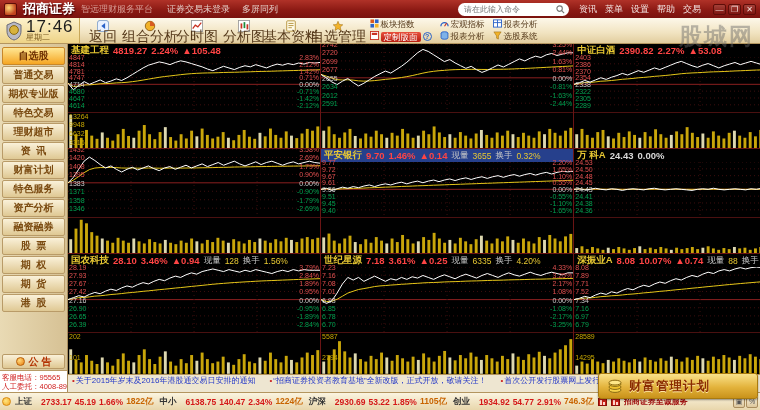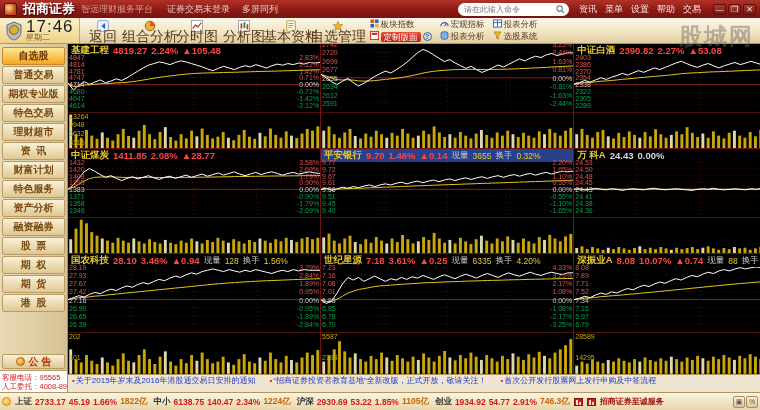--- a/index.html
+++ b/index.html
@@ -67,21 +67,21 @@
   
   .newsbar{height:18px;background:#eee6d1;border-top:1px solid #b3955f;padding:1px 170px 0 4px;overflow:hidden;}
   .newsrow{height:8px;display:flex;gap:14px;align-items:center;overflow:hidden;}
   .newslink{font-size:8px;color:#2438c8;white-space:nowrap;}
   .nbullet{color:#c22;font-size:8px;margin-right:1px;}
   
   .footer{position:absolute;left:0;top:392px;width:760px;height:18px;background:linear-gradient(#fbf4e0,#e8d6ab);
     border-top:1px solid #b3955f;display:flex;align-items:center;gap:4px;padding:0 2px;overflow:hidden;}
   .sun{width:9px;height:9px;border-radius:50%;background:radial-gradient(circle at 40% 40%,#ffe680,#f5a623);border:1px solid #d88a10;flex:0 0 auto;}
   .idx{display:flex;gap:3px;font-size:8.5px;font-weight:bold;white-space:nowrap;align-items:center;}
-  .idx .n{color:#333;} .idx .v{color:#d41818;} .idx .c{color:#d41818;} .idx .p{color:#d41818;} .idx .a{color:#c86400;}
+  .idx .n{color:#333;} .idx .v{color:#d41818;margin-left:6px;} .idx .c{color:#d41818;} .idx .p{color:#d41818;} .idx .a{color:#c86400;}
   .redico{width:9px;height:8px;background:#c82018;border:1px solid #8a0e08;display:inline-block;position:relative;}
   .redico i{position:absolute;left:1px;top:1px;width:2px;height:5px;background:#ffd0c8;}
   .redico i+i{left:4px;height:3px;top:3px;}
   .ticker{font-size:8px;font-weight:bold;color:#a01010;white-space:nowrap;overflow:hidden;}
   .fspace{flex:1;}
   .cbtn{width:12px;height:12px;border:1px solid #a98d5e;border-radius:2px;background:linear-gradient(#f8f0da,#ddc79c);
     font-size:7px;line-height:10px;text-align:center;color:#555;flex:0 0 auto;}
   
   .tabsfloat{position:absolute;left:3px;top:378px;display:flex;gap:2px;z-index:7;}
   .ftab{height:13px;border:1px solid #b3955f;border-bottom:none;border-radius:3px 3px 0 0;background:linear-gradient(#fffdf5,#efe2c2);
@@ -525,26 +525,20 @@
                 <rect x="88.07" y="58.00" width="1.15" height="42.00" fill="#ddd8b0"></rect>
                 <rect x="90.16" y="46.00" width="1.15" height="54.00" fill="#c9a60a"></rect>
                 <rect x="92.24" y="54.00" width="1.15" height="46.00" fill="#c9a60a"></rect>
                 <rect x="94.33" y="62.00" width="1.15" height="38.00" fill="#c9a60a"></rect>
                 <rect x="96.41" y="48.00" width="1.15" height="52.00" fill="#c9a60a"></rect>
                 <rect x="98.50" y="40.00" width="1.15" height="60.00" fill="#c9a60a"></rect>
               </svg>
             </div>
           </div>
           <div class="panel">
-            <div class="phead">
-              <span class="pname">中证煤炭</span>
-              <span class="pnum" style="color:#ff4444">1411.85</span>
-              <span class="pnum" style="color:#ff4444">2.08%</span>
-              <span class="pnum" style="color:#ff4444">▲28.77</span>
-            </div>
             <div class="pchart">
               <svg class="psvg" viewBox="0 0 100 100" preserveAspectRatio="none">
                 <line x1="0" y1="0.0" x2="100" y2="0.0" stroke="#3c0e0e" stroke-dasharray="1,3" vector-effect="non-scaling-stroke"></line>
                 <line x1="0" y1="12.5" x2="100" y2="12.5" stroke="#3c0e0e" stroke-dasharray="1,3" vector-effect="non-scaling-stroke"></line>
                 <line x1="0" y1="25.0" x2="100" y2="25.0" stroke="#3c0e0e" stroke-dasharray="1,3" vector-effect="non-scaling-stroke"></line>
                 <line x1="0" y1="37.5" x2="100" y2="37.5" stroke="#3c0e0e" stroke-dasharray="1,3" vector-effect="non-scaling-stroke"></line>
                 <line x1="0" y1="50.0" x2="100" y2="50.0" stroke="#8a1f1f" vector-effect="non-scaling-stroke"></line>
                 <line x1="0" y1="62.5" x2="100" y2="62.5" stroke="#3c0e0e" stroke-dasharray="1,3" vector-effect="non-scaling-stroke"></line>
                 <line x1="0" y1="75.0" x2="100" y2="75.0" stroke="#3c0e0e" stroke-dasharray="1,3" vector-effect="non-scaling-stroke"></line>
                 <line x1="0" y1="87.5" x2="100" y2="87.5" stroke="#3c0e0e" stroke-dasharray="1,3" vector-effect="non-scaling-stroke"></line>
@@ -1146,14 +1140,23 @@
       </span>
     <span class="ticker">招商证券至诚服务</span>
     <span class="fspace"></span>
     <span id="cornerbtns" style="display:flex;gap:1px;">
         <span class="cbtn">▣</span>
         <span class="cbtn">%</span>
       </span>
   </div>
 
 
+  <div class="banner">
+    <svg width="16" height="16" viewBox="0 0 16 16">
+        <ellipse cx="8" cy="12" rx="6" ry="2.4" fill="#f7d24a" stroke="#8a6a12"></ellipse>
+        <ellipse cx="8" cy="9" rx="6" ry="2.4" fill="#f0c22e" stroke="#8a6a12"></ellipse>
+        <ellipse cx="8" cy="6" rx="6" ry="2.4" fill="#f7d24a" stroke="#8a6a12"></ellipse>
+        <ellipse cx="8" cy="4.6" rx="6" ry="2.4" fill="#ffe787" stroke="#8a6a12"></ellipse>
+      </svg>
+    <span class="txt">财富管理计划</span>
+  </div>
 
 </div>
 
 </body></html>

